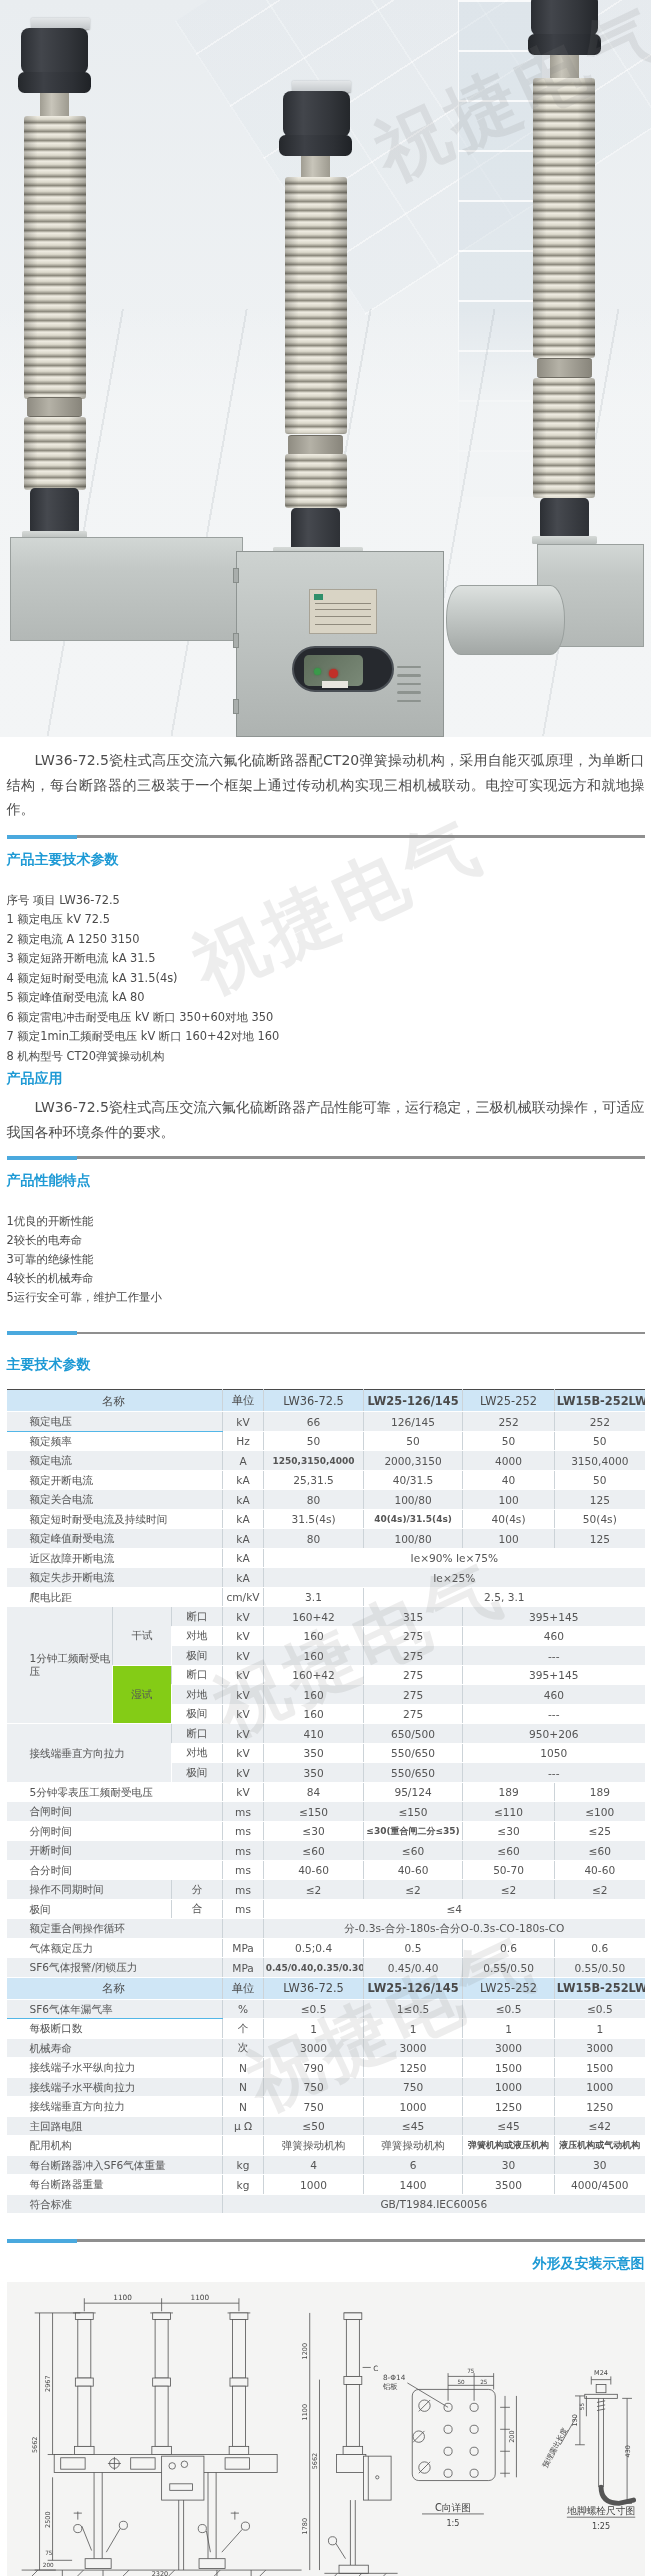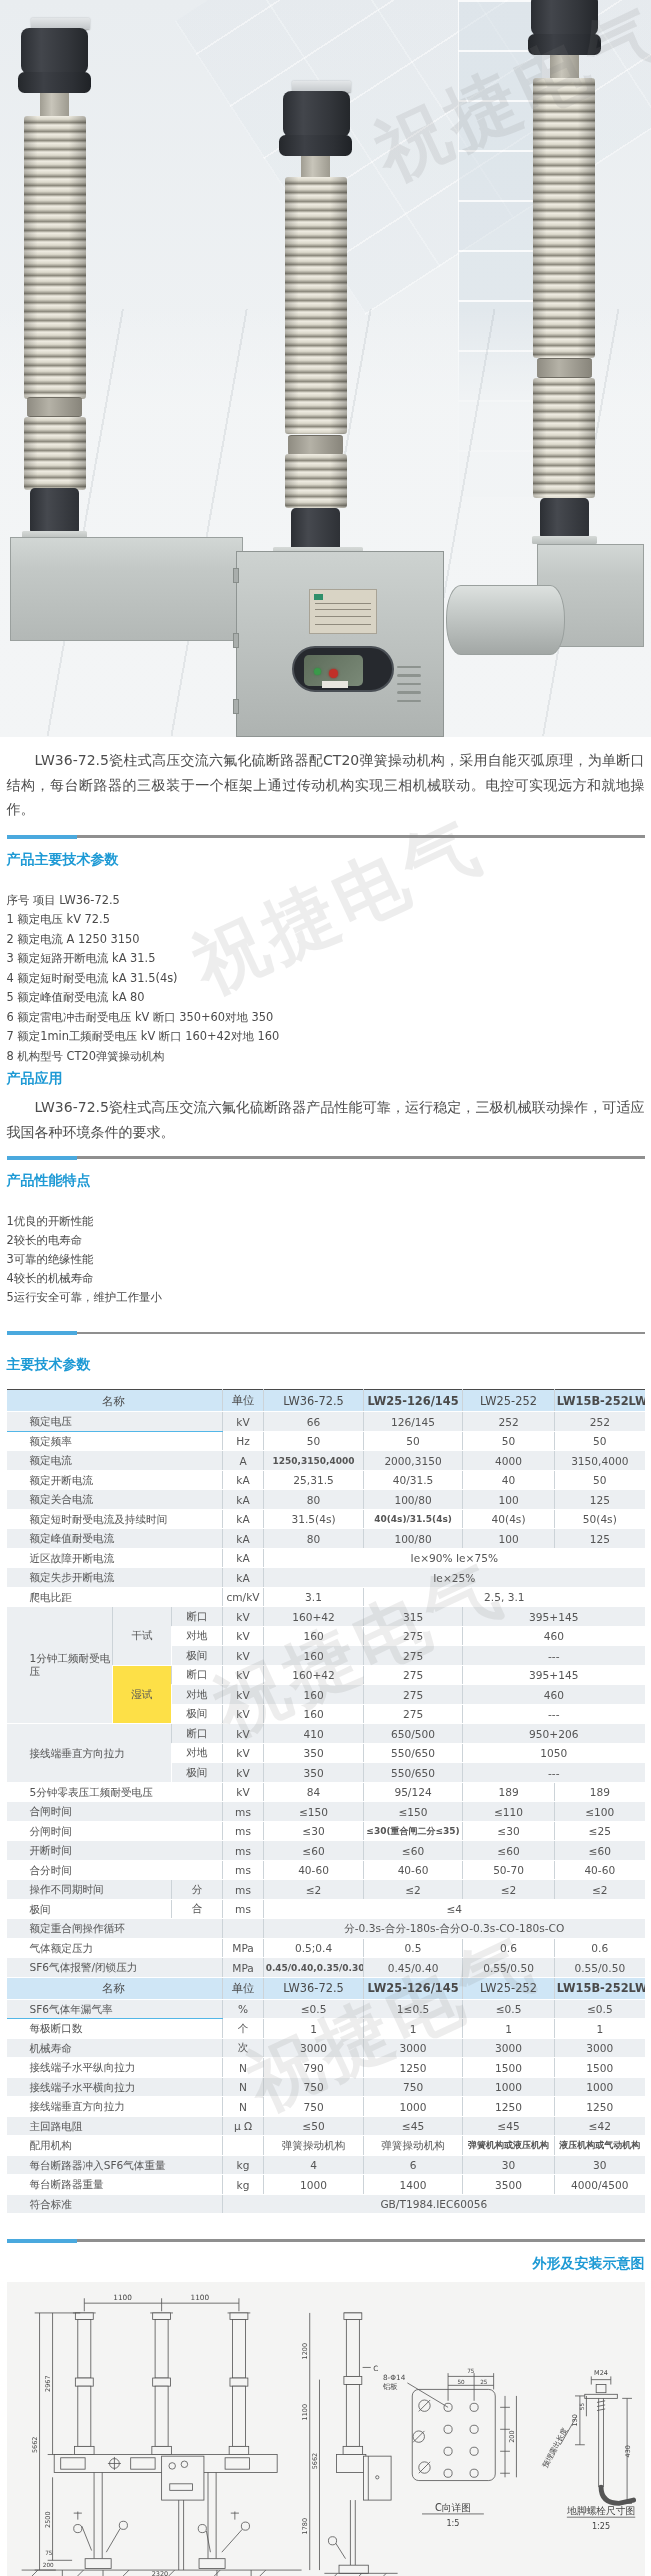--- a/index.html
+++ b/index.html
@@ -70,21 +70,21 @@
   table.tech { border-collapse:collapse; width:638px; margin:14.7px 6.5px 0 6.5px;
                border-top:1.6px solid #4a4a4a; border-bottom:1.6px solid #4a4a4a;
                font-size:10.6px; color:#555; table-layout:fixed; }
   table.tech td { height:19.5px; text-align:center; border-left:0.8px solid #ccd3d8; border-bottom:0.8px solid rgba(255,255,255,0.9);
                   padding:0.8px 1.6px; overflow:hidden; white-space:nowrap; }
   table.tech td:first-child { border-left:none; }
   table.tech tr.thead td { background:#cfe6f6; font-size:11.4px; color:#4a4a4a; height:22px; }
   table.tech td.name { text-align:left; padding-left:23px; white-space:normal; line-height:12.2px; }
   table.tech tr.thead td.name { text-align:center; padding-left:0; }
   table.tech tr.alt td { background:#eceff2; }
-  table.tech tr.alt td.keepbg, table.tech td.mergebg { background:#fde047; }
+  table.tech tr.alt td.keepbg, table.tech td.mergebg { background:#84cc16; }
   table.tech td.accent { border-bottom:1.6px solid #53b7e8; }
   table.tech td.small { font-size:9px;font-weight:bold; }
   table.tech td.wrap { white-space:normal; line-height:13px; }
 
   
   .drawwrap { margin:8.1px 6.5px 0 6.5px; width:638px; height:319px; background:#f4f4f3; }
   svg text { font-family:"DejaVu Sans","Liberation Sans",sans-serif; fill:#444; }
 </style>
 </head>
 <body>

